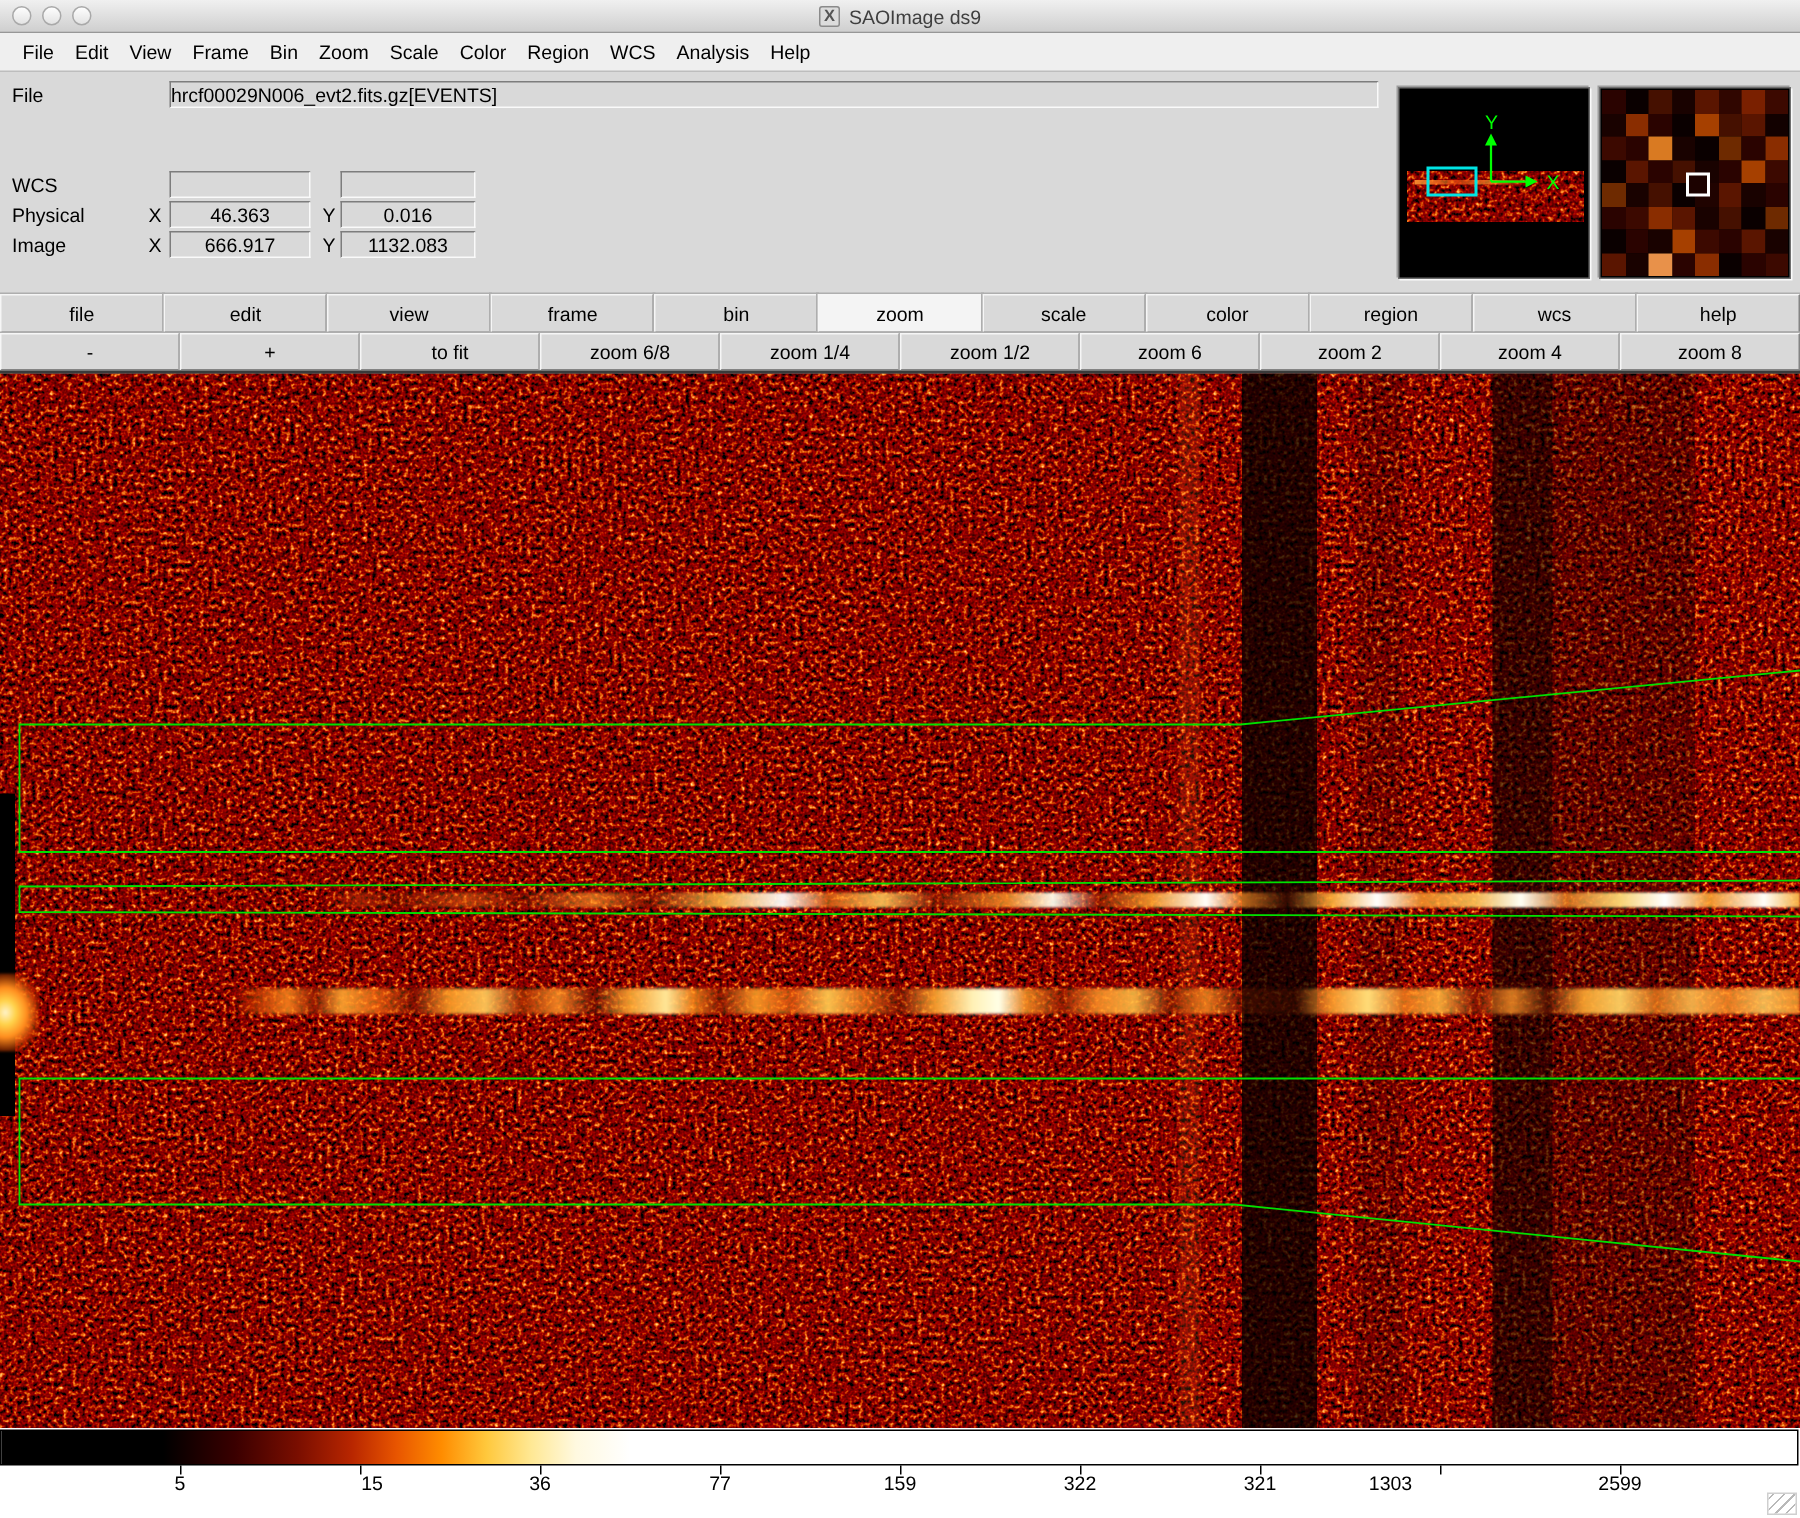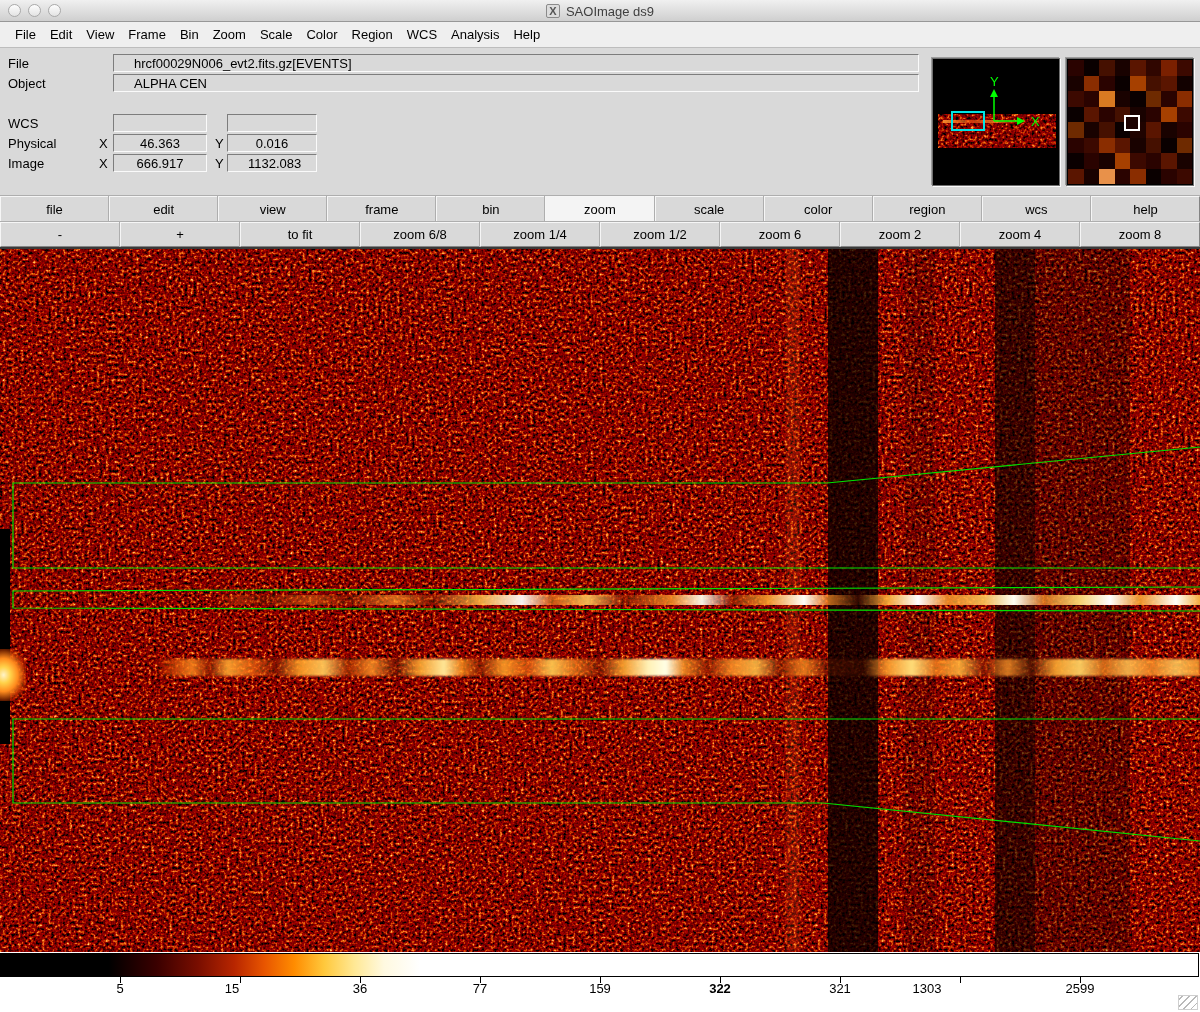--- a/index.html
+++ b/index.html
@@ -25,21 +25,21 @@
   .menu-item { padding:0 7px; height:100%; display:flex; align-items:center; cursor:default; }
 
   
   #header { position:absolute; top:48px; left:0; width:1200px; height:148px; background:#d9d9d9; }
   .irow { position:absolute; left:0; width:930px; height:20px; }
   .ilabel { position:absolute; left:8px; top:2px; }
   .sublab { position:absolute; top:2px; }
   .fld { position:absolute; top:0; height:18px; background:#d9d9d9;
     border-top:1px solid #7d7d7d; border-left:1px solid #7d7d7d;
     border-bottom:1px solid #fafafa; border-right:1px solid #fafafa;
-    padding:1px 20px; white-space:nowrap; overflow:hidden; }
+    padding:1px 0; white-space:nowrap; overflow:hidden; }
   .fld.big { left:113px; width:806px; text-align:left; }
   .fld.a { left:113px; width:94px; text-align:center; }
   .fld.b { left:227px; width:90px; text-align:center; }
   .deg { position:absolute; left:323px; top:0px; }
 
   
   .viewbox { position:absolute; top:10px; width:128px; height:128px; background:#000;
     border:1px solid #6f6f6f; box-shadow:1px 1px 0 #fbfbfb, -1px -1px 0 #9d9d9d; }
   #panner { left:932px; }
   #magnifier { left:1066px; }
@@ -137,24 +137,20 @@
       <div class="menu-item">WCS</div>
       <div class="menu-item">Analysis</div>
       <div class="menu-item">Help</div>
     </div>
 
   <div id="header">
     <div class="irow" style="top:6px">
       <span class="ilabel">File</span>
       <span class="fld big">hrcf00029N006_evt2.fits.gz[EVENTS]</span>
     </div>
-    <div class="irow" style="top:26px">
-      <span class="ilabel">Object</span>
-      <span class="fld big">ALPHA CEN</span>
-    </div>
     <div class="irow" style="top:66px">
       <span class="ilabel">WCS</span>
       <span class="fld a"></span>
       <span class="fld b"></span>
     </div>
     <div class="irow" style="top:86px">
       <span class="ilabel">Physical</span>
       <span class="sublab" style="left:99px">X</span>
       <span class="fld a">46.363</span>
       <span class="sublab" style="left:215px">Y</span>
@@ -314,29 +310,29 @@
       <path d="M1200,470 L13,470 L13,554 L823,554 L1200,592" fill="none" stroke="#00e000" stroke-width="1.2"></path>
     </svg>
   </div>
 
   <div id="bottom">
     <div id="cbar"></div>
     <div id="cb-ticks">
         <div class="cb-tick" style="left: 120px;"></div>
         <div class="cb-label" style="left: 120px;">5</div>
         <div class="cb-tick" style="left: 240px;"></div>
-        <div class="cb-label" style="left: 232px;">15</div>
+        <div class="cb-label" style="left: 248px;">15</div>
         <div class="cb-tick" style="left: 360px;"></div>
         <div class="cb-label" style="left: 360px;">36</div>
         <div class="cb-tick" style="left: 480px;"></div>
         <div class="cb-label" style="left: 480px;">77</div>
         <div class="cb-tick" style="left: 600px;"></div>
         <div class="cb-label" style="left: 600px;">159</div>
         <div class="cb-tick" style="left: 720px;"></div>
-        <div class="cb-label" style="left: 720px; font-weight: bold;">322</div>
+        <div class="cb-label" style="left: 720px;">322</div>
         <div class="cb-tick" style="left: 840px;"></div>
         <div class="cb-label" style="left: 840px;">321</div>
         <div class="cb-tick" style="left: 960px;"></div>
         <div class="cb-label" style="left: 927px;">1303</div>
         <div class="cb-tick" style="left: 1080px;"></div>
         <div class="cb-label" style="left: 1080px;">2599</div>
       </div>
     <div id="grip"></div>
   </div>
 

